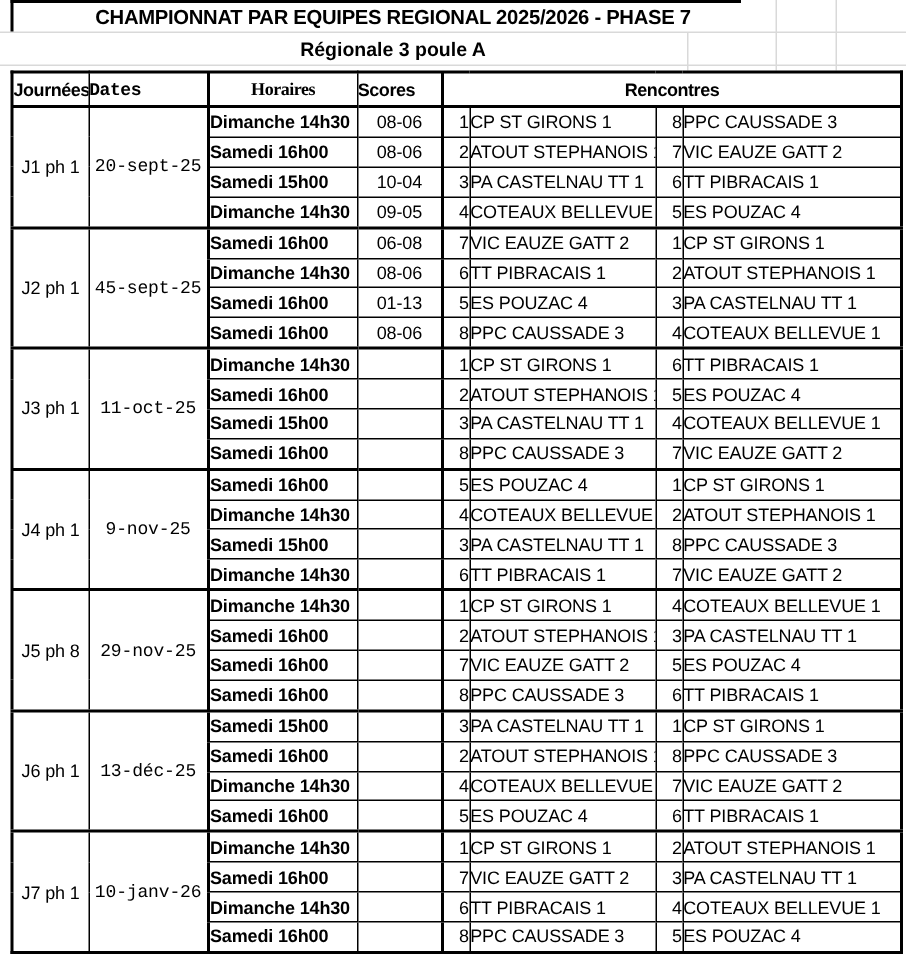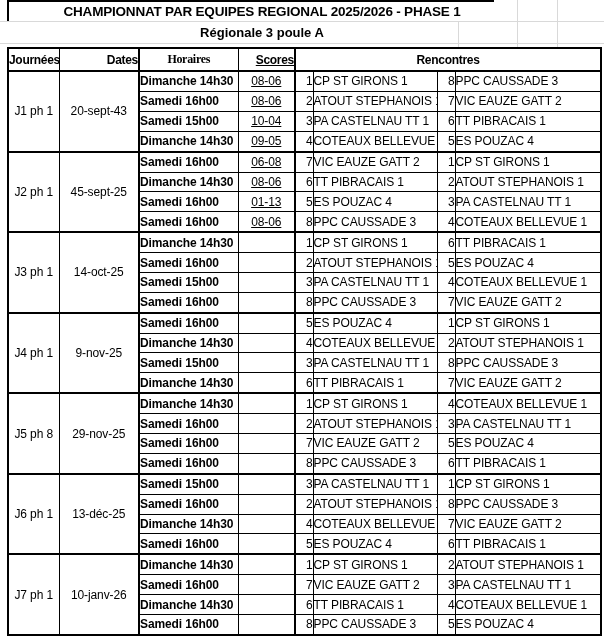--- a/index.html
+++ b/index.html
@@ -27,47 +27,47 @@
     border-collapse:collapse;table-layout:fixed;
     border:2.5px solid #000;
   }
   table.sched th, table.sched td{
     padding:0;white-space:nowrap;overflow:hidden;vertical-align:middle;
     font-size:12px;letter-spacing:-0.1px;
   }
   tr.hdr{height:23px;}
   tr.hdr th{
     font-size:12px;font-weight:bold;letter-spacing:-0.3px;
-    border-bottom:2px solid #000;text-align:right;
-  }
-  
-  .c-d {border-left:1.5px solid #000;text-align:center;}
+    border-bottom:2px solid #000;text-align:left;
+  }
+  
+  .c-d {border-left:1.5px solid #000;text-align:center;font-family:Liberation Mono, monospace;}
   .c-h {border-left:2px solid #000;text-align:left;padding-left:4px;font-weight:bold;}
-  .c-s {border-left:1.5px solid #000;text-align:center;text-decoration:underline;}
+  .c-s {border-left:1.5px solid #000;text-align:center;}
   .c-n1{border-left:2px solid #000;text-align:right;padding-right:3px;}
   .c-t1{border-left:1px solid #000;text-align:left;padding-left:4px;}
   .c-n2{border-left:1.5px solid #000;text-align:right;padding-right:3px;}
   .c-t2{border-left:1px solid #000;text-align:left;padding-left:4px;}
   .c-j {text-align:center;}
   
   tr.r td{border-top:1px solid #000;}
   tr.f td{border-top:2px solid #000;}
 </style>
 </head>
 <body>
 
 <div class="gl gl-h" style="top:21px;"></div>
 <div class="gl gl-h" style="top:43px;"></div>
 <div class="gl gl-v" style="left:517px;top:0;height:47px;"></div>
 <div class="gl gl-v" style="left:557px;top:0;height:47px;"></div>
 <div class="gl gl-v" style="left:458px;top:22px;height:25px;"></div>
 
 <div class="tline-top"></div>
 <div class="tline-left"></div>
-<div id="title1" class="title">CHAMPIONNAT PAR EQUIPES REGIONAL 2025/2026 - PHASE 1</div>
+<div id="title1" class="title">CHAMPIONNAT PAR EQUIPES REGIONAL 2025/2026 - PHASE 7</div>
 <div id="title2" class="title">Régionale 3 poule A</div>
 
 <table class="sched">
   <colgroup>
     <col style="width:51px">
       <col style="width:80px">
       <col style="width:99px">
       <col style="width:57px">
     <col style="width:18px">
       <col style="width:124px">
@@ -79,21 +79,21 @@
       <tr class="hdr">
     <th class="c-j">Journées</th>
     <th class="c-d">Dates</th>
     <th class="c-h" style="text-align:center;padding-left:0;font-family:Liberation Serif, serif;">Horaires</th>
     <th class="c-s">Scores</th>
     <th class="c-n1" colspan="4" style="text-align:center;padding-right:0;">Rencontres</th>
   </tr>
 
   <tr class="r f">
     <td class="c-j" rowspan="4">J1 ph 1</td>
-    <td class="c-d" rowspan="4">20-sept-43</td>
+    <td class="c-d" rowspan="4">20-sept-25</td>
     <td class="c-h">Dimanche 14h30</td>
     <td class="c-s">08-06</td>
     <td class="c-n1">1</td>
     <td class="c-t1">CP ST GIRONS 1</td>
     <td class="c-n2">8</td>
     <td class="c-t2">PPC CAUSSADE 3</td>
   </tr>
   <tr class="r">
     <td class="c-h">Samedi 16h00</td>
     <td class="c-s">08-06</td>
@@ -149,21 +149,21 @@
     <td class="c-h">Samedi 16h00</td>
     <td class="c-s">08-06</td>
     <td class="c-n1">8</td>
     <td class="c-t1">PPC CAUSSADE 3</td>
     <td class="c-n2">4</td>
     <td class="c-t2">COTEAUX BELLEVUE 1</td>
   </tr>
 
   <tr class="r f">
     <td class="c-j" rowspan="4">J3 ph 1</td>
-    <td class="c-d" rowspan="4">14-oct-25</td>
+    <td class="c-d" rowspan="4">11-oct-25</td>
     <td class="c-h">Dimanche 14h30</td>
     <td class="c-s"></td>
     <td class="c-n1">1</td>
     <td class="c-t1">CP ST GIRONS 1</td>
     <td class="c-n2">6</td>
     <td class="c-t2">TT PIBRACAIS 1</td>
   </tr>
   <tr class="r">
     <td class="c-h">Samedi 16h00</td>
     <td class="c-s"></td>

